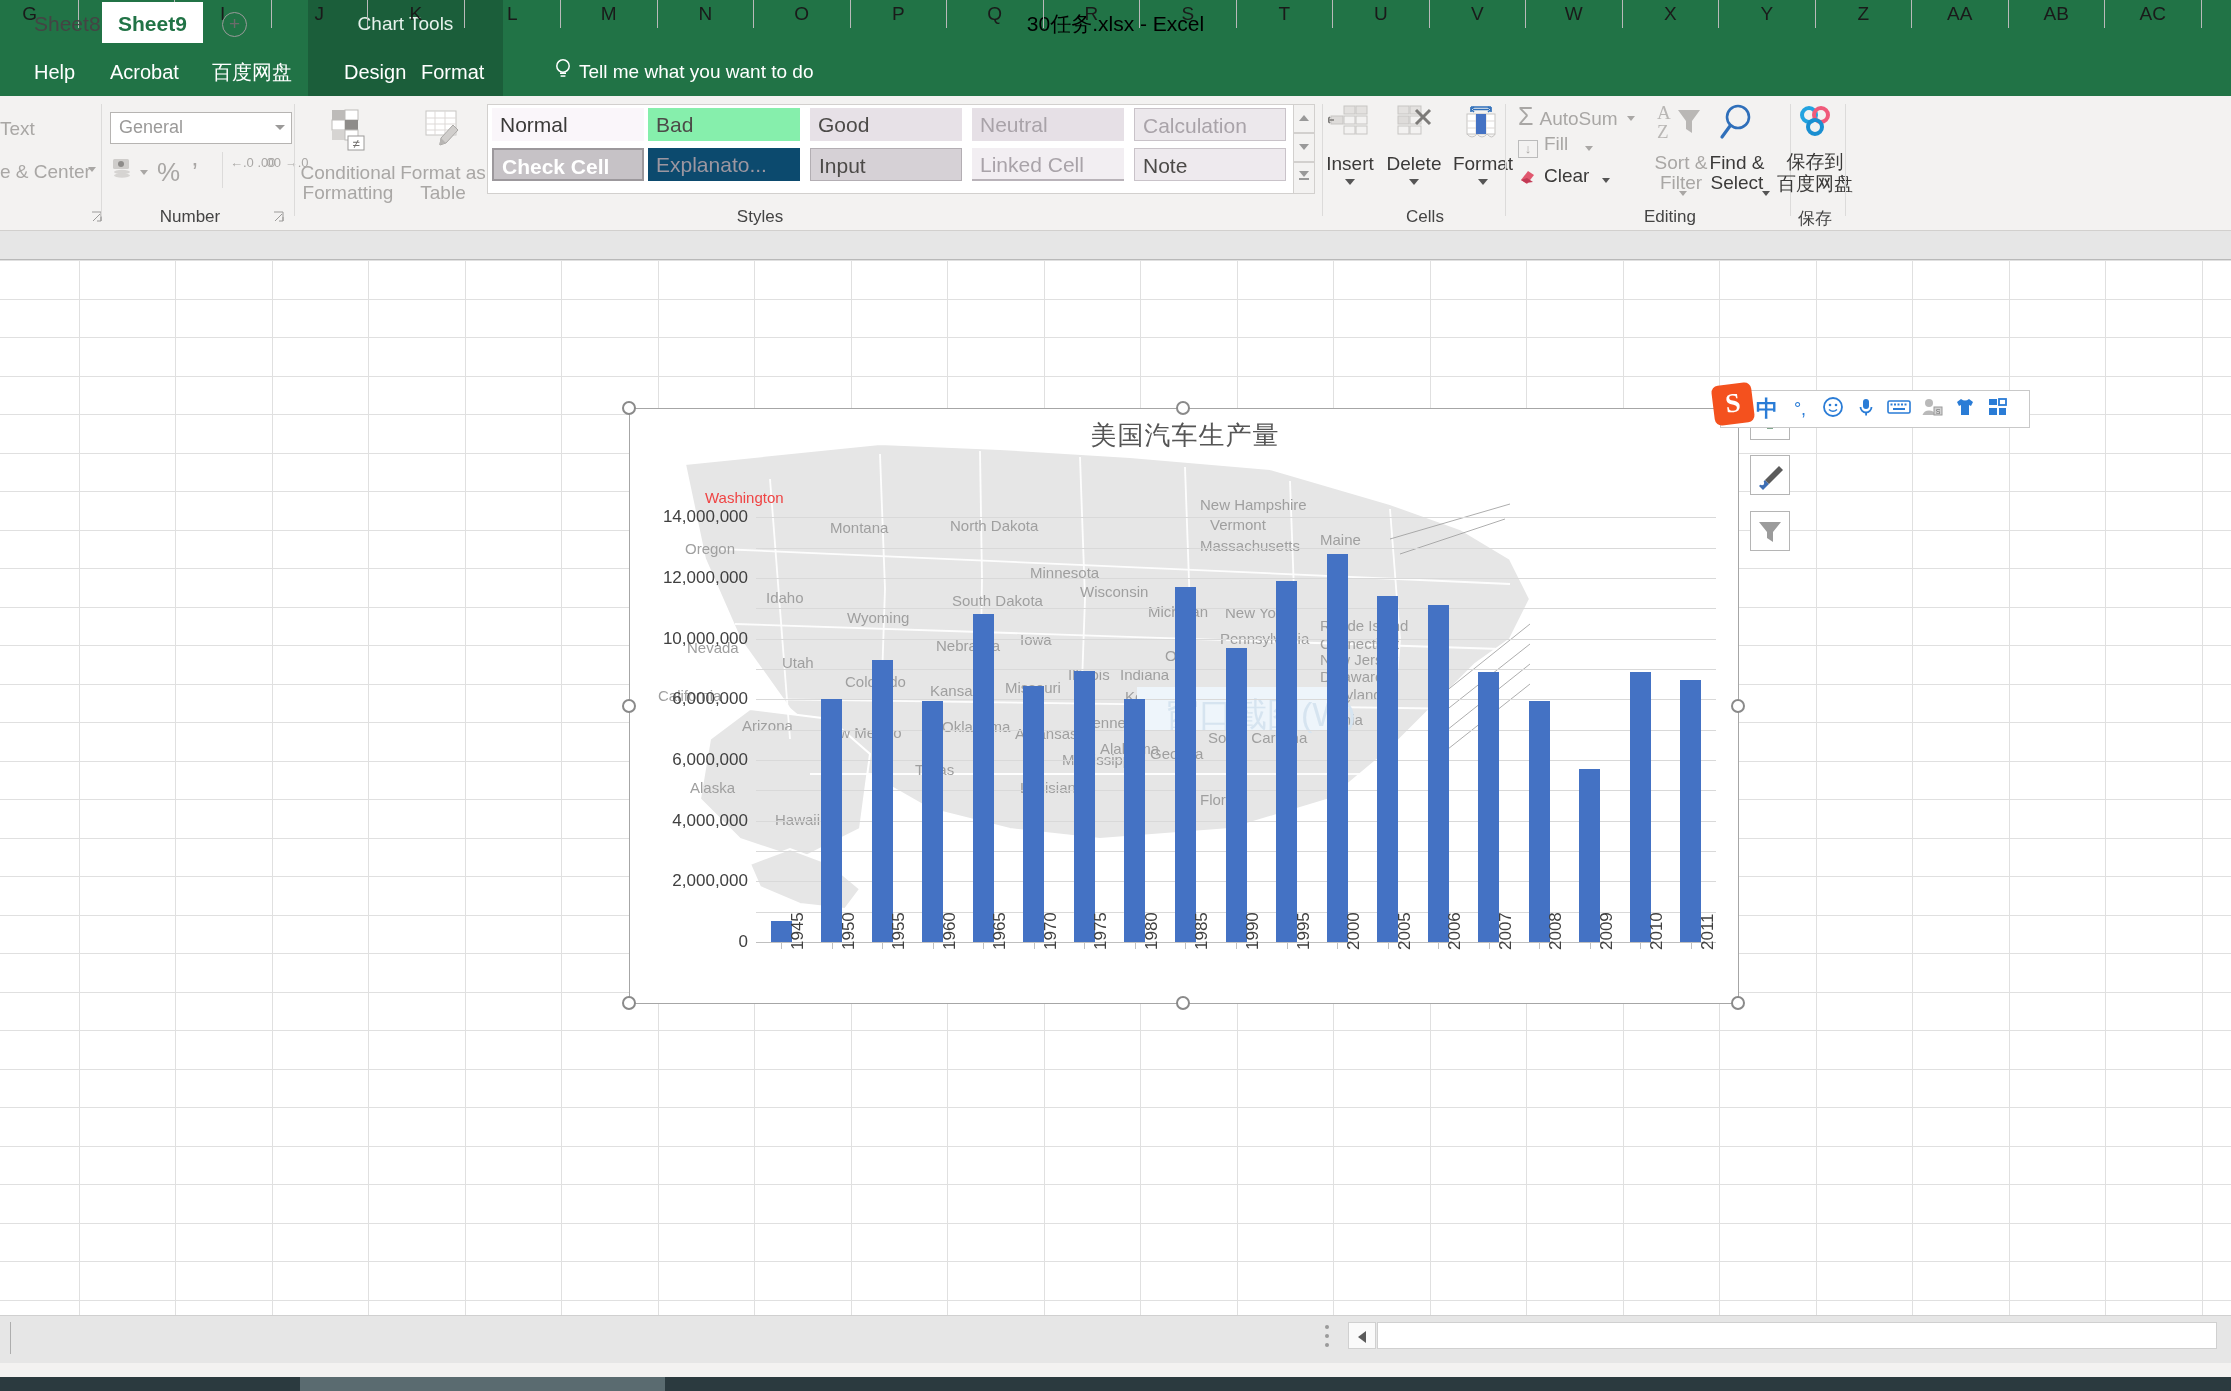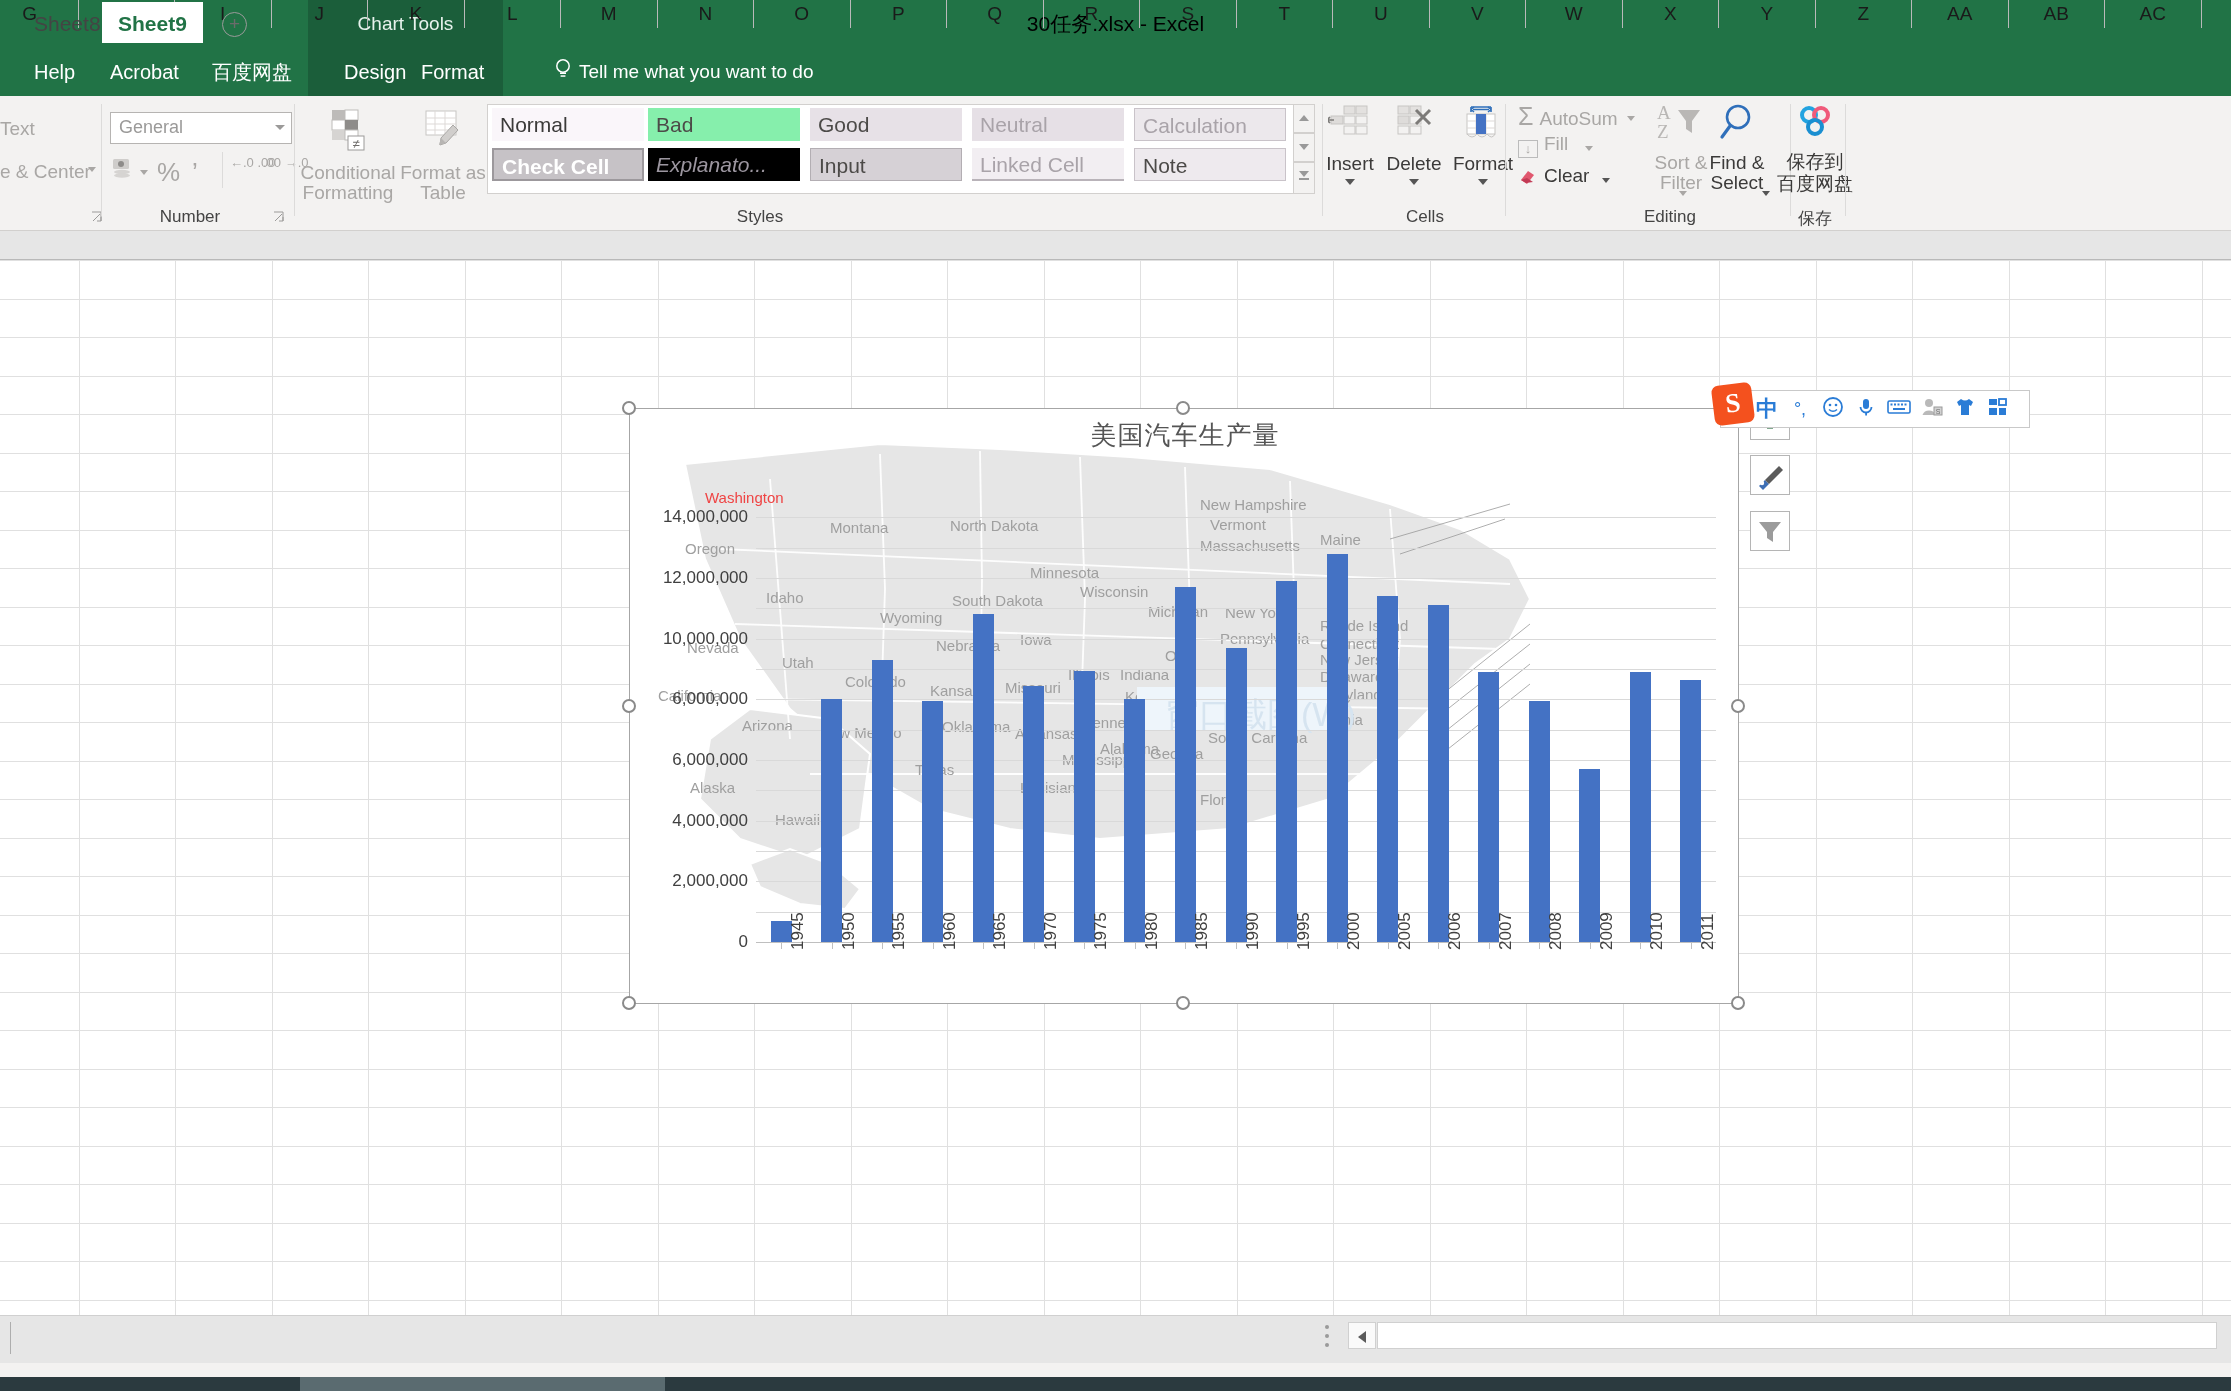--- a/index.html
+++ b/index.html
@@ -321,21 +321,21 @@
     <span style="display:block;line-height:20px;">Format as Table</span>
   </div>
 
   <div class="styles-gallery">
     <div class="style-cell" style="left: 4px; top: 3px; width: 152px; background: rgb(250, 246, 250); color: rgb(59, 58, 57);">Normal</div>
     <div class="style-cell" style="left: 160px; top: 3px; width: 152px; background: #86efac; color: rgb(76, 74, 72);">Bad</div>
     <div class="style-cell" style="left: 322px; top: 3px; width: 152px; background: rgb(231, 225, 231); color: rgb(76, 74, 72);">Good</div>
     <div class="style-cell" style="left: 484px; top: 3px; width: 152px; background: rgb(230, 224, 230); color: rgb(169, 163, 169);">Neutral</div>
     <div class="style-cell" style="left: 646px; top: 3px; width: 152px; background: rgb(236, 232, 236); color: rgb(169, 163, 169); border: 1px solid rgb(201, 195, 201);">Calculation</div>
     <div class="style-cell" style="left: 4px; top: 43px; width: 152px; background: rgb(198, 194, 198); color: rgb(255, 255, 255); border: 2px solid rgb(156, 152, 156); font-weight: bold;">Check Cell</div>
-    <div class="style-cell" style="left: 160px; top: 43px; width: 152px; background: #000000; color: rgb(156, 150, 160); font-style: italic;">Explanato...</div>
+    <div class="style-cell" style="left: 160px; top: 43px; width: 152px; background: #0c4a6e; color: rgb(156, 150, 160); ">Explanato...</div>
     <div class="style-cell" style="left: 322px; top: 43px; width: 152px; background: rgb(214, 209, 214); color: rgb(76, 74, 72); border: 1px solid rgb(179, 174, 179);">Input</div>
     <div class="style-cell" style="left: 484px; top: 43px; width: 152px; background: rgb(242, 238, 242); color: rgb(169, 163, 169); border-bottom: 2px solid rgb(185, 179, 185);">Linked Cell</div>
     <div class="style-cell" style="left: 646px; top: 43px; width: 152px; background: rgb(238, 234, 238); color: rgb(76, 74, 72); border: 1px solid rgb(201, 195, 201);">Note</div>
   </div>
   <div class="gal-arrow-box" style="top:104px; height:29px;">
     <div style="margin:10px auto 0;width:0;height:0;border-left:5px solid transparent;border-right:5px solid transparent;border-bottom:6px solid #999;"></div>
   </div>
   <div class="gal-arrow-box" style="top:133px; height:29px;">
     <div style="margin:10px auto 0;width:0;height:0;border-left:5px solid transparent;border-right:5px solid transparent;border-top:6px solid #999;"></div>
   </div>
@@ -568,21 +568,21 @@
           <path d="M770 145 L875 110"></path>
       </g>
     </svg>
     <div id="maplabels">
         <div style="position: absolute; font-size: 15px; color: #ef4444; white-space: nowrap; left: 75px; top: 80px;">Washington</div>
         <div style="position: absolute; font-size: 15px; color: rgb(159, 159, 159); white-space: nowrap; left: 200px; top: 110px;">Montana</div>
         <div style="position: absolute; font-size: 15px; color: rgb(159, 159, 159); white-space: nowrap; left: 320px; top: 108px;">North Dakota</div>
         <div style="position: absolute; font-size: 15px; color: rgb(159, 159, 159); white-space: nowrap; left: 400px; top: 155px;">Minnesota</div>
         <div style="position: absolute; font-size: 15px; color: rgb(159, 159, 159); white-space: nowrap; left: 55px; top: 131px;">Oregon</div>
         <div style="position: absolute; font-size: 15px; color: rgb(159, 159, 159); white-space: nowrap; left: 136px; top: 180px;">Idaho</div>
-        <div style="position: absolute; font-size: 15px; color: rgb(159, 159, 159); white-space: nowrap; left: 217px; top: 200px; margin-left: 33px;">Wyoming</div>
+        <div style="position: absolute; font-size: 15px; color: rgb(159, 159, 159); white-space: nowrap; left: 217px; top: 200px;">Wyoming</div>
         <div style="position: absolute; font-size: 15px; color: rgb(159, 159, 159); white-space: nowrap; left: 322px; top: 183px;">South Dakota</div>
         <div style="position: absolute; font-size: 15px; color: rgb(159, 159, 159); white-space: nowrap; left: 450px; top: 174px;">Wisconsin</div>
         <div style="position: absolute; font-size: 15px; color: rgb(159, 159, 159); white-space: nowrap; left: 518px; top: 194px;">Michigan</div>
         <div style="position: absolute; font-size: 15px; color: rgb(159, 159, 159); white-space: nowrap; left: 570px; top: 87px;">New Hampshire</div>
         <div style="position: absolute; font-size: 15px; color: rgb(159, 159, 159); white-space: nowrap; left: 580px; top: 107px;">Vermont</div>
         <div style="position: absolute; font-size: 15px; color: rgb(159, 159, 159); white-space: nowrap; left: 570px; top: 128px;">Massachusetts</div>
         <div style="position: absolute; font-size: 15px; color: rgb(159, 159, 159); white-space: nowrap; left: 690px; top: 122px;">Maine</div>
         <div style="position: absolute; font-size: 15px; color: rgb(159, 159, 159); white-space: nowrap; left: 595px; top: 195px;">New York</div>
         <div style="position: absolute; font-size: 15px; color: rgb(159, 159, 159); white-space: nowrap; left: 57px; top: 230px;">Nevada</div>
         <div style="position: absolute; font-size: 15px; color: rgb(159, 159, 159); white-space: nowrap; left: 152px; top: 245px;">Utah</div>

